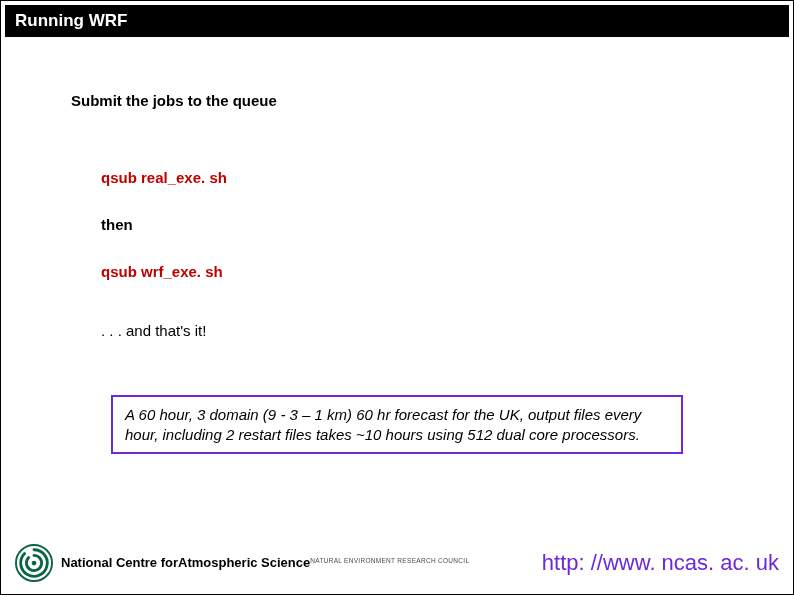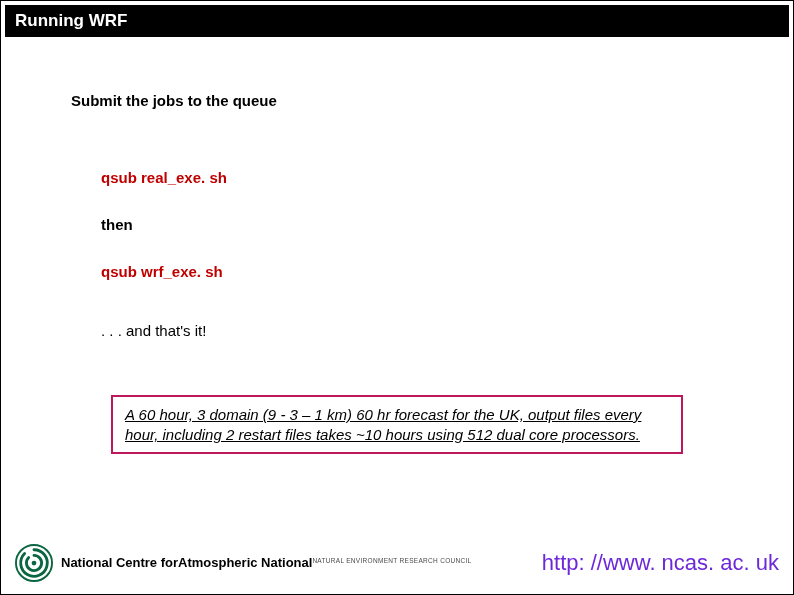--- a/index.html
+++ b/index.html
@@ -37,27 +37,26 @@
     font-weight: bold;
   }
   .cmd-red { color: #c00000; }
   .cmd-black { color: #000; }
   .thats-it {
     padding-left: 30px;
     margin-top: 42px;
     font-size: 15px;
   }
   .info-box {
-    border: 2px solid #be185d;
+    border: 2px solid #6d28d9;
     margin: 56px 40px 0 40px;
     padding: 8px 12px;
     font-style: italic;
     font-size: 15px;
     line-height: 1.3;
-    text-decoration: underline;
   }
   .footer {
     position: absolute;
     bottom: 12px;
     left: 14px;
     right: 14px;
     display: flex;
     align-items: center;
     justify-content: space-between;
   }
@@ -114,18 +113,18 @@
 <div class="footer">
   <div class="logo-group">
     <svg class="swirl-logo" width="38" height="38" viewBox="0 0 40 40">
       <circle cx="20" cy="20" r="19" fill="none" stroke="#0a6640" stroke-width="2"></circle>
       <path d="M20 6 a14 14 0 1 1 -9.9 4.1" fill="none" stroke="#0a6640" stroke-width="3" stroke-linecap="round"></path>
       <path d="M20 12 a8 8 0 1 1 -5.6 2.3" fill="none" stroke="#0a6640" stroke-width="3" stroke-linecap="round"></path>
       <circle cx="20" cy="20" r="2.5" fill="#0a6640"></circle>
     </svg>
     <div class="logo-text">
       <span class="logo-main">National Centre for</span>
-      <span class="logo-main">Atmospheric National</span>
+      <span class="logo-main">Atmospheric Science</span>
       <span class="logo-sub">NATURAL ENVIRONMENT RESEARCH COUNCIL</span>
     </div>
   </div>
   <div class="url">http: //www. ncas. ac. uk</div>
 </div>
 
 </body></html>

